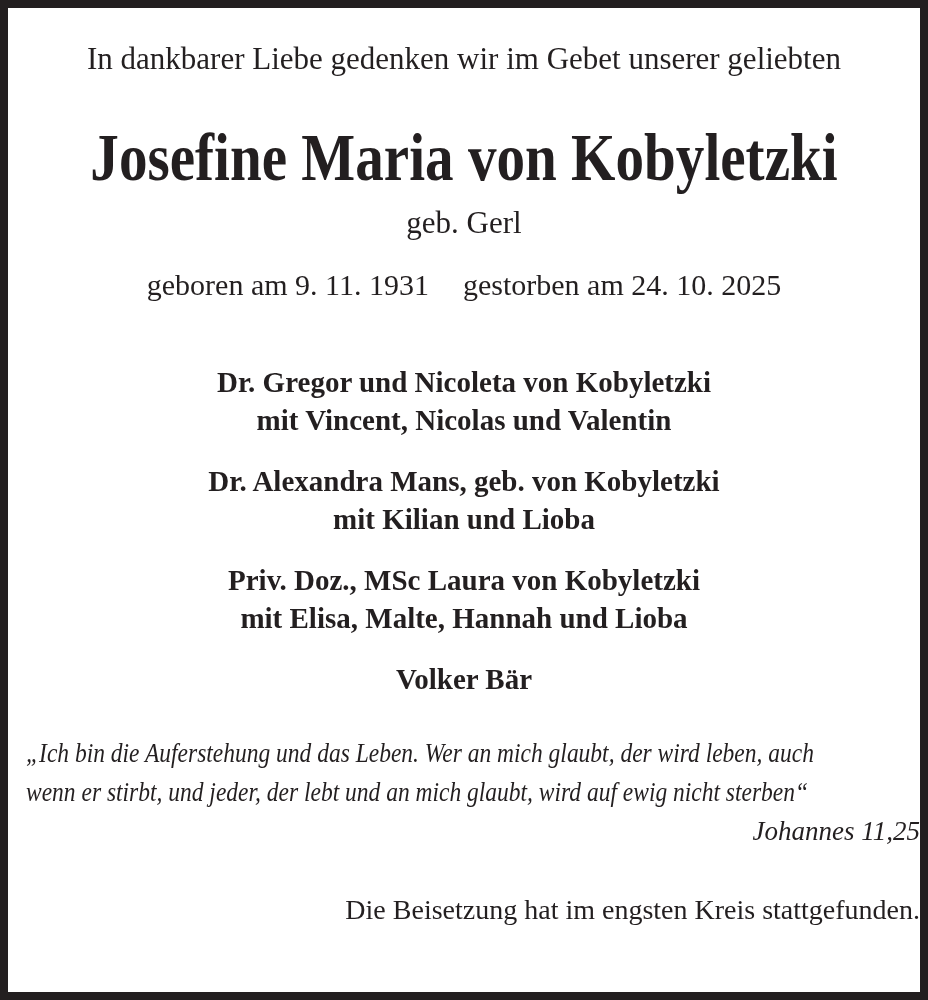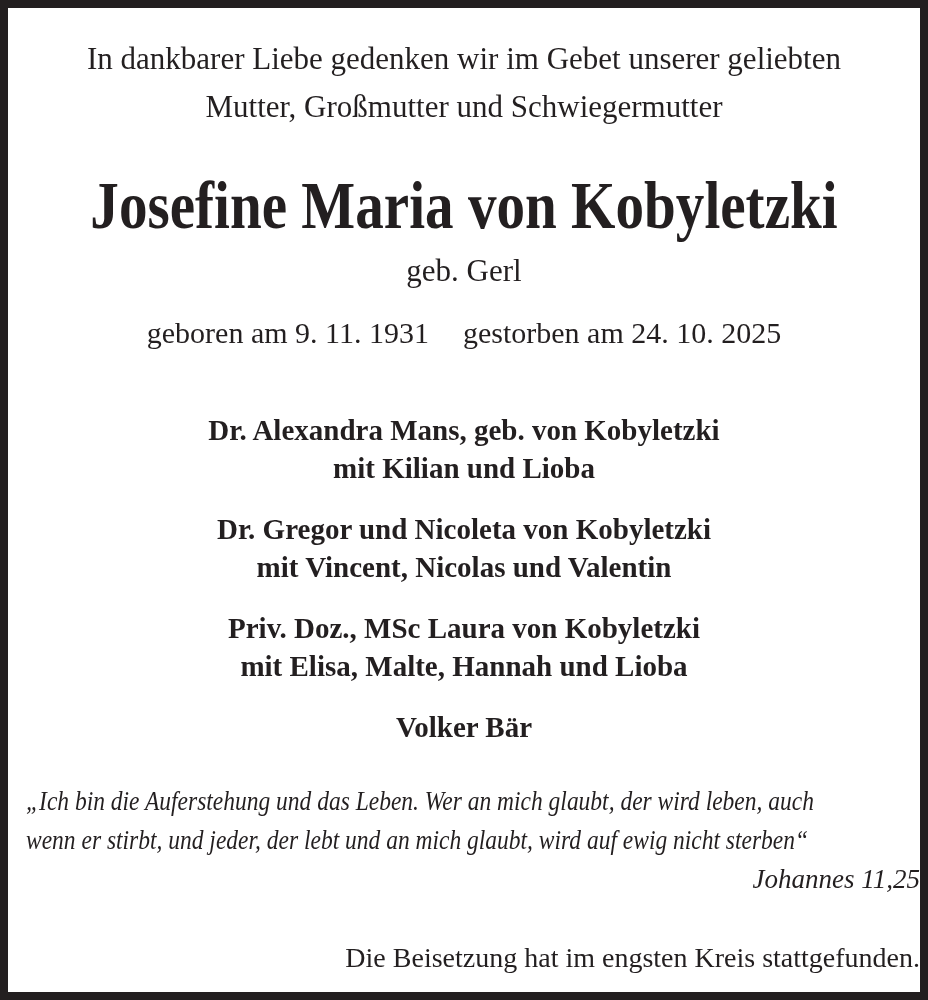--- a/index.html
+++ b/index.html
@@ -93,40 +93,39 @@
     white-space: nowrap;
   }
 </style>
 </head>
 <body>
 
 <div class="notice">
 
   <div class="intro-block">
     <p class="intro-line">In dankbarer Liebe gedenken wir im Gebet unserer geliebten</p>
-    <p class="intro-line">Mutter, Großmutter und Schwiegermutter</p>
   </div>
 
   <h1 class="deceased-name">Josefine Maria von Kobyletzki</h1>
 
   <p class="maiden-name">geb. Gerl</p>
 
   <div class="dates-row">
     <span>geboren am 9. 11. 1931</span>
     <span>gestorben am 24. 10. 2025</span>
   </div>
 
   <div class="mourners">
     <div class="mourner-group">
+      <div class="m-line">Dr. Gregor und Nicoleta von Kobyletzki</div>
+      <div class="m-line">mit Vincent, Nicolas und Valentin</div>
+    </div>
+    <div class="mourner-group">
       <div class="m-line">Dr. Alexandra Mans, geb. von Kobyletzki</div>
       <div class="m-line">mit Kilian und Lioba</div>
-    </div>
-    <div class="mourner-group">
-      <div class="m-line">Dr. Gregor und Nicoleta von Kobyletzki</div>
-      <div class="m-line">mit Vincent, Nicolas und Valentin</div>
     </div>
     <div class="mourner-group">
       <div class="m-line">Priv. Doz., MSc Laura von Kobyletzki</div>
       <div class="m-line">mit Elisa, Malte, Hannah und Lioba</div>
     </div>
     <div class="mourner-group">
       <div class="m-line">Volker Bär</div>
 
     </div>
   </div>

